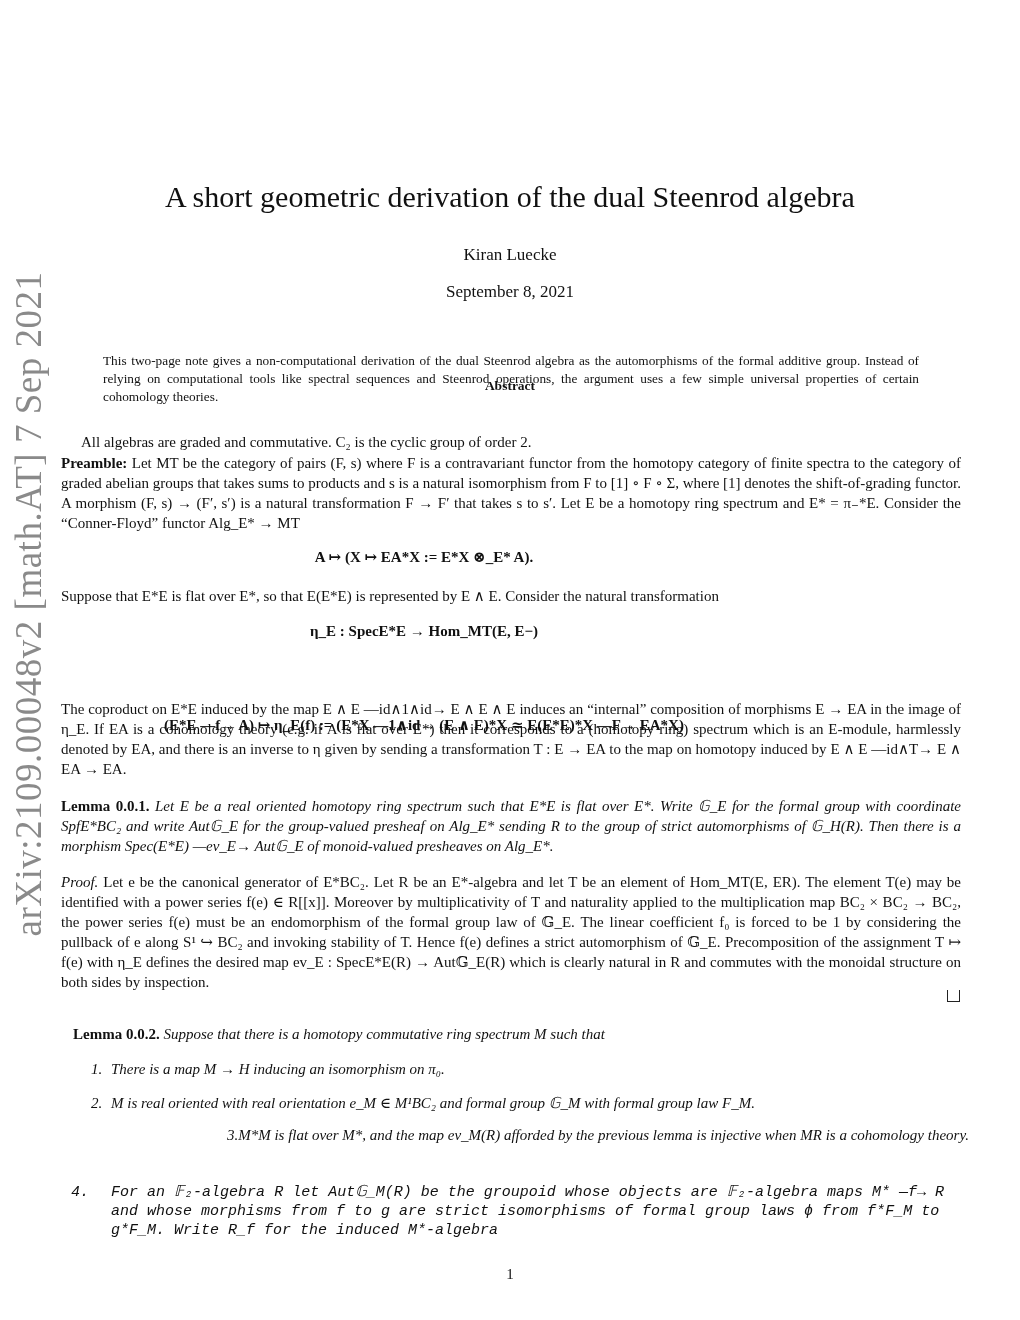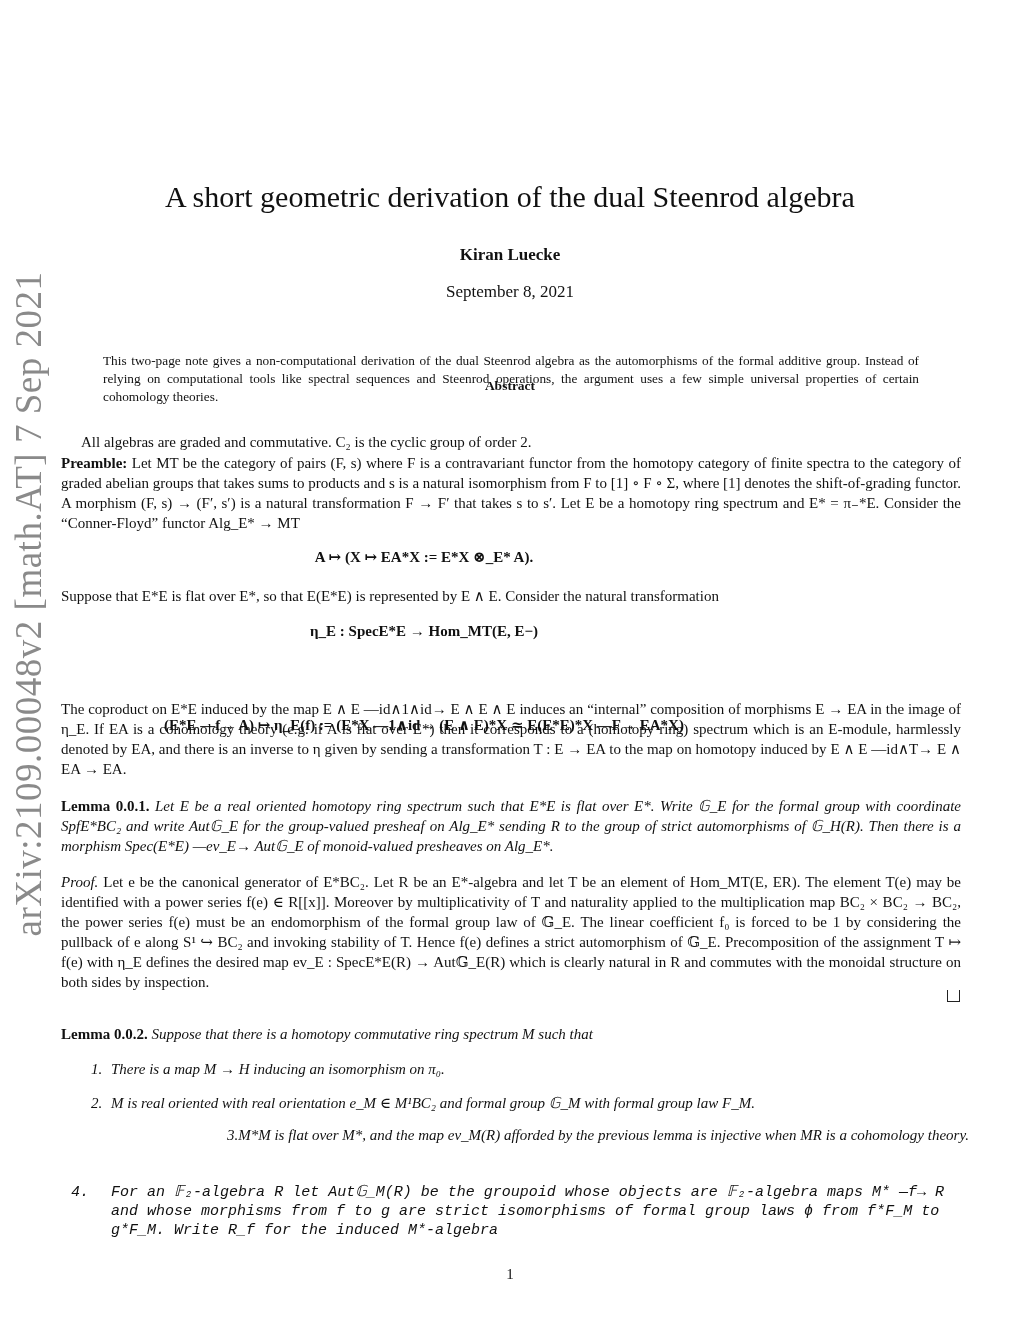--- a/index.html
+++ b/index.html
@@ -3,21 +3,21 @@
 <meta charset="utf-8">
 <style>
   html, body { margin:0; padding:0; background:#ffffff; }
   body { width:1020px; height:1320px; position:relative; overflow:hidden;
          font-family:"Liberation Serif","DejaVu Serif",serif; color:#111; }
   .sidebar-id { position:absolute; left:6px; top:298px; width:44px; height:612px; }
   .sidebar-id span { position:absolute; left:50%; top:50%; white-space:nowrap;
          transform:translate(-50%,-50%) rotate(-90deg); font-size:37px; color:#8a8a8a;
          letter-spacing:0.5px; }
   .title { position:absolute; top:180px; left:0; width:1020px; text-align:center; font-size:30px; }
-  .author { position:absolute; top:245px; left:0; width:1020px; text-align:center; font-size:17px;font-weight:bold; }
+  .author { position:absolute; top:245px; left:0; width:1020px; text-align:center; font-size:17px; }
   .date { position:absolute; top:282px; left:0; width:1020px; text-align:center; font-size:17px; }
   .abs-head { position:absolute; top:342px; left:0; width:1020px; text-align:center; font-size:13.5px; font-weight:bold;margin-top:36px; }
   .abs-body { position:absolute; top:352px; left:103px; width:816px; font-size:13.3px; line-height:18px; text-align:justify; }
   .para { position:absolute; left:61px; width:900px; font-size:15px; line-height:20px; text-align:justify; }
   .center { position:absolute; left:0; width:848px; text-align:center; font-size:15px;font-weight:bold; }
   .lemma-b { font-weight:bold; }
   .it { font-style:italic; }
   .item { position:absolute; left:91px; width:878px; font-size:15px; line-height:19px; font-style:italic; }
   .item .n { display:inline-block; width:20px; }
   .qed { position:absolute; right:60px; top:990px; width:11px; height:11px; border:1px solid #222; border-top:none; }
@@ -57,21 +57,21 @@
   <span class="lemma-b">Lemma 0.0.1.</span>
   <span class="it">Let E be a real oriented homotopy ring spectrum such that E*E is flat over E*. Write 𝔾_E for the formal group with coordinate SpfE*BC₂ and write Aut𝔾_E for the group-valued presheaf on Alg_E* sending R to the group of strict automorphisms of 𝔾_H(R). Then there is a morphism Spec(E*E) —ev_E→ Aut𝔾_E of monoid-valued presheaves on Alg_E*.</span>
 </div>
 
 <div class="para" style="top:872px;">
   <span class="it">Proof.</span>
   <span>Let e be the canonical generator of E*BC₂. Let R be an E*-algebra and let T be an element of Hom_MT(E, ER). The element T(e) may be identified with a power series f(e) ∈ R[[x]]. Moreover by multiplicativity of T and naturality applied to the multiplication map BC₂ × BC₂ → BC₂, the power series f(e) must be an endomorphism of the formal group law of 𝔾_E. The linear coefficient f₀ is forced to be 1 by considering the pullback of e along S¹ ↪ BC₂ and invoking stability of T. Hence f(e) defines a strict automorphism of 𝔾_E. Precomposition of the assignment T ↦ f(e) with η_E defines the desired map ev_E : SpecE*E(R) → Aut𝔾_E(R) which is clearly natural in R and commutes with the monoidal structure on both sides by inspection.</span>
 </div>
 <div class="qed"></div>
 
-<div class="para" style="top:1024px;">
+<div class="para" style="top:1024px;margin-left:12px;">
   <span class="lemma-b">Lemma 0.0.2.</span>
   <span class="it">Suppose that there is a homotopy commutative ring spectrum M such that</span>
 </div>
 
 <div class="item" style="top:1060px;">
   <span class="n">1.</span><span>There is a map M → H inducing an isomorphism on π₀.</span>
 </div>
 <div class="item" style="top:1094px;">
   <span class="n">2.</span><span>M is real oriented with real orientation e_M ∈ M¹BC₂ and formal group 𝔾_M with formal group law F_M.</span>
 </div>

